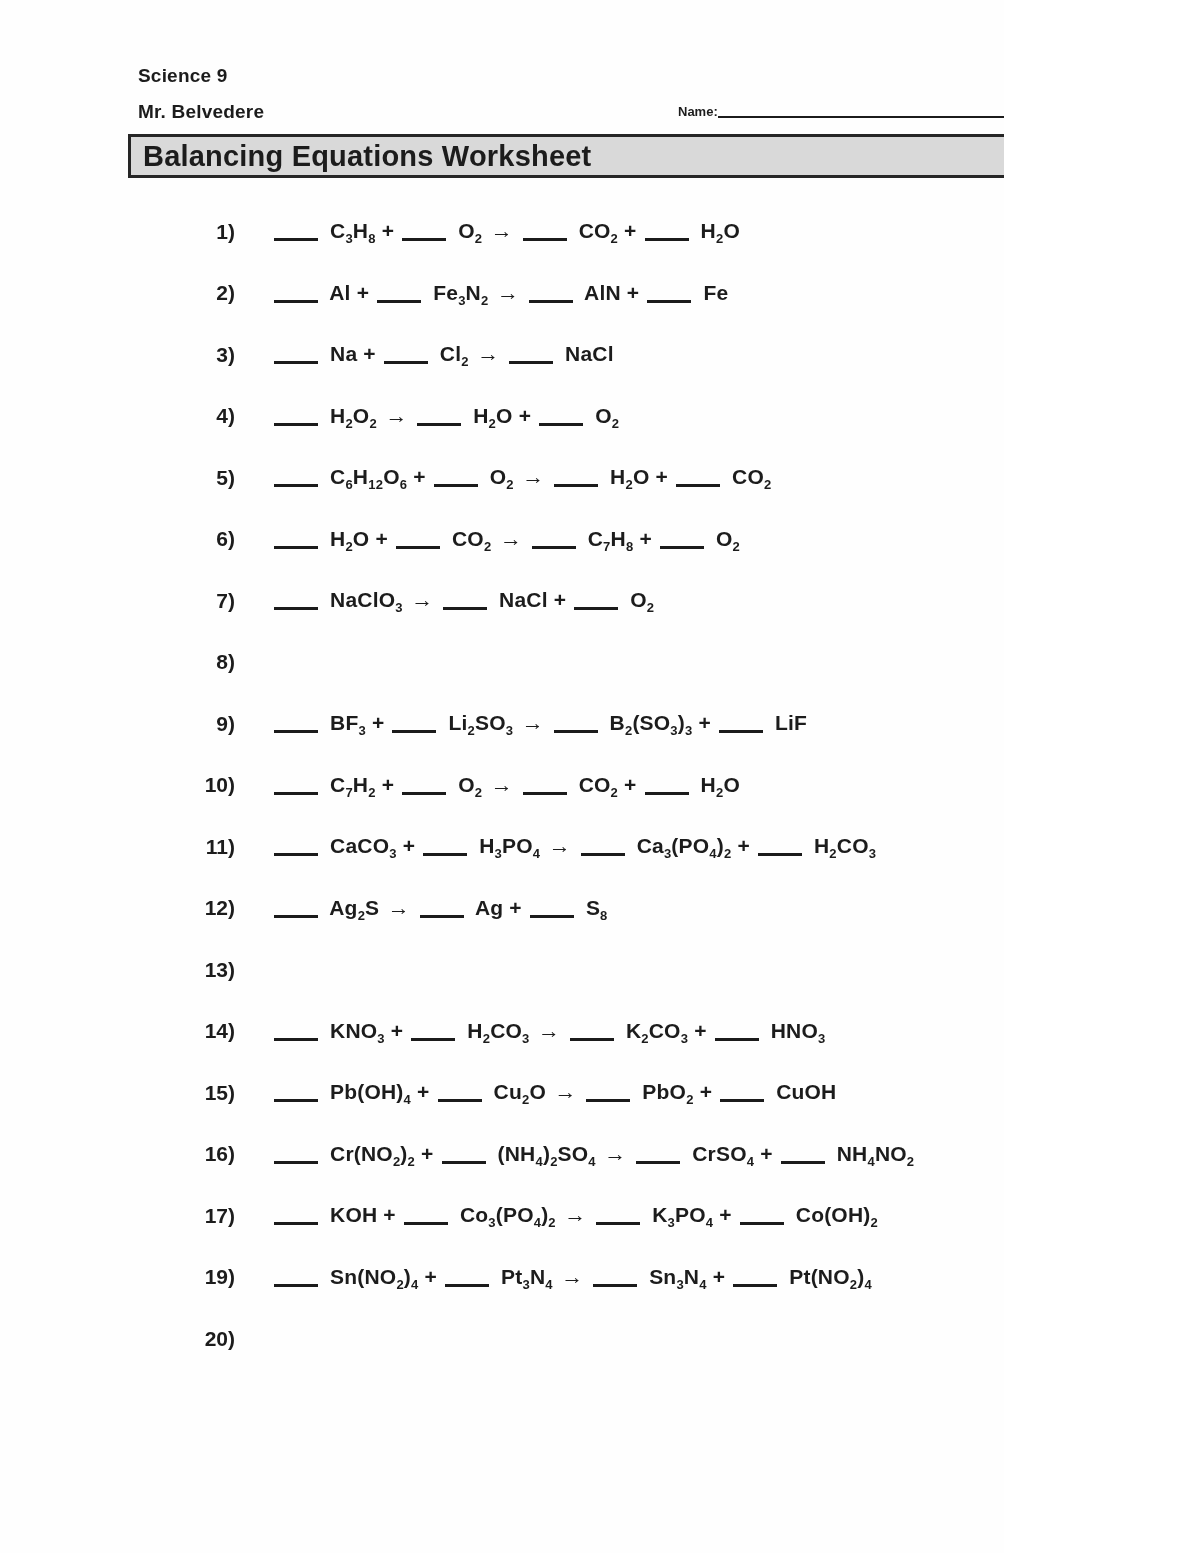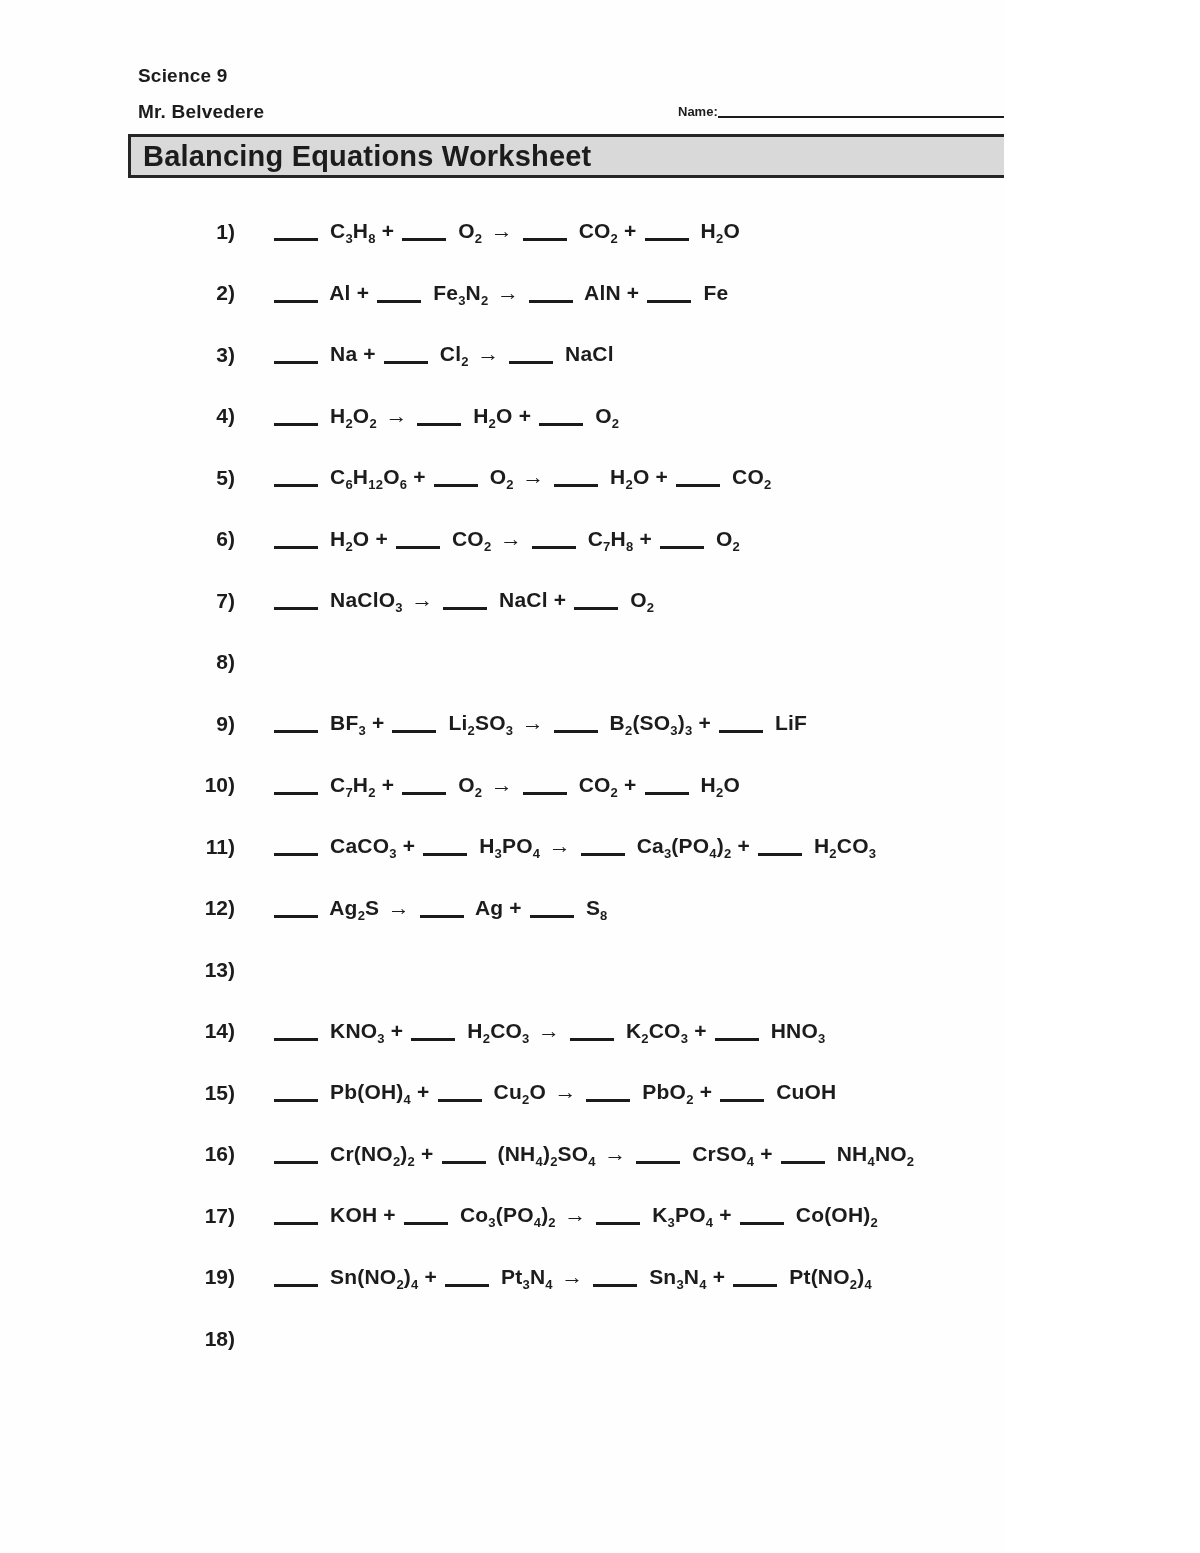--- a/index.html
+++ b/index.html
@@ -175,17 +175,17 @@
       </div>
       <div class="eq-row">
         <span class="eq-num">17)</span>
         <span class="eq-expr"><span class="blank"></span> KOH + <span class="blank"></span> Co<sub>3</sub>(PO<sub>4</sub>)<sub>2</sub> <span class="arrow">→</span> <span class="blank"></span> K<sub>3</sub>PO<sub>4</sub> + <span class="blank"></span> Co(OH)<sub>2</sub></span>
       </div>
       <div class="eq-row">
         <span class="eq-num">19)</span>
         <span class="eq-expr"><span class="blank"></span> Sn(NO<sub>2</sub>)<sub>4</sub> + <span class="blank"></span> Pt<sub>3</sub>N<sub>4</sub> <span class="arrow">→</span> <span class="blank"></span> Sn<sub>3</sub>N<sub>4</sub> + <span class="blank"></span> Pt(NO<sub>2</sub>)<sub>4</sub></span>
       </div>
       <div class="eq-row">
-        <span class="eq-num">18)</span>
+        <span class="eq-num">20)</span>
       </div>
     </div>
 
 </div>
 
 </body></html>

